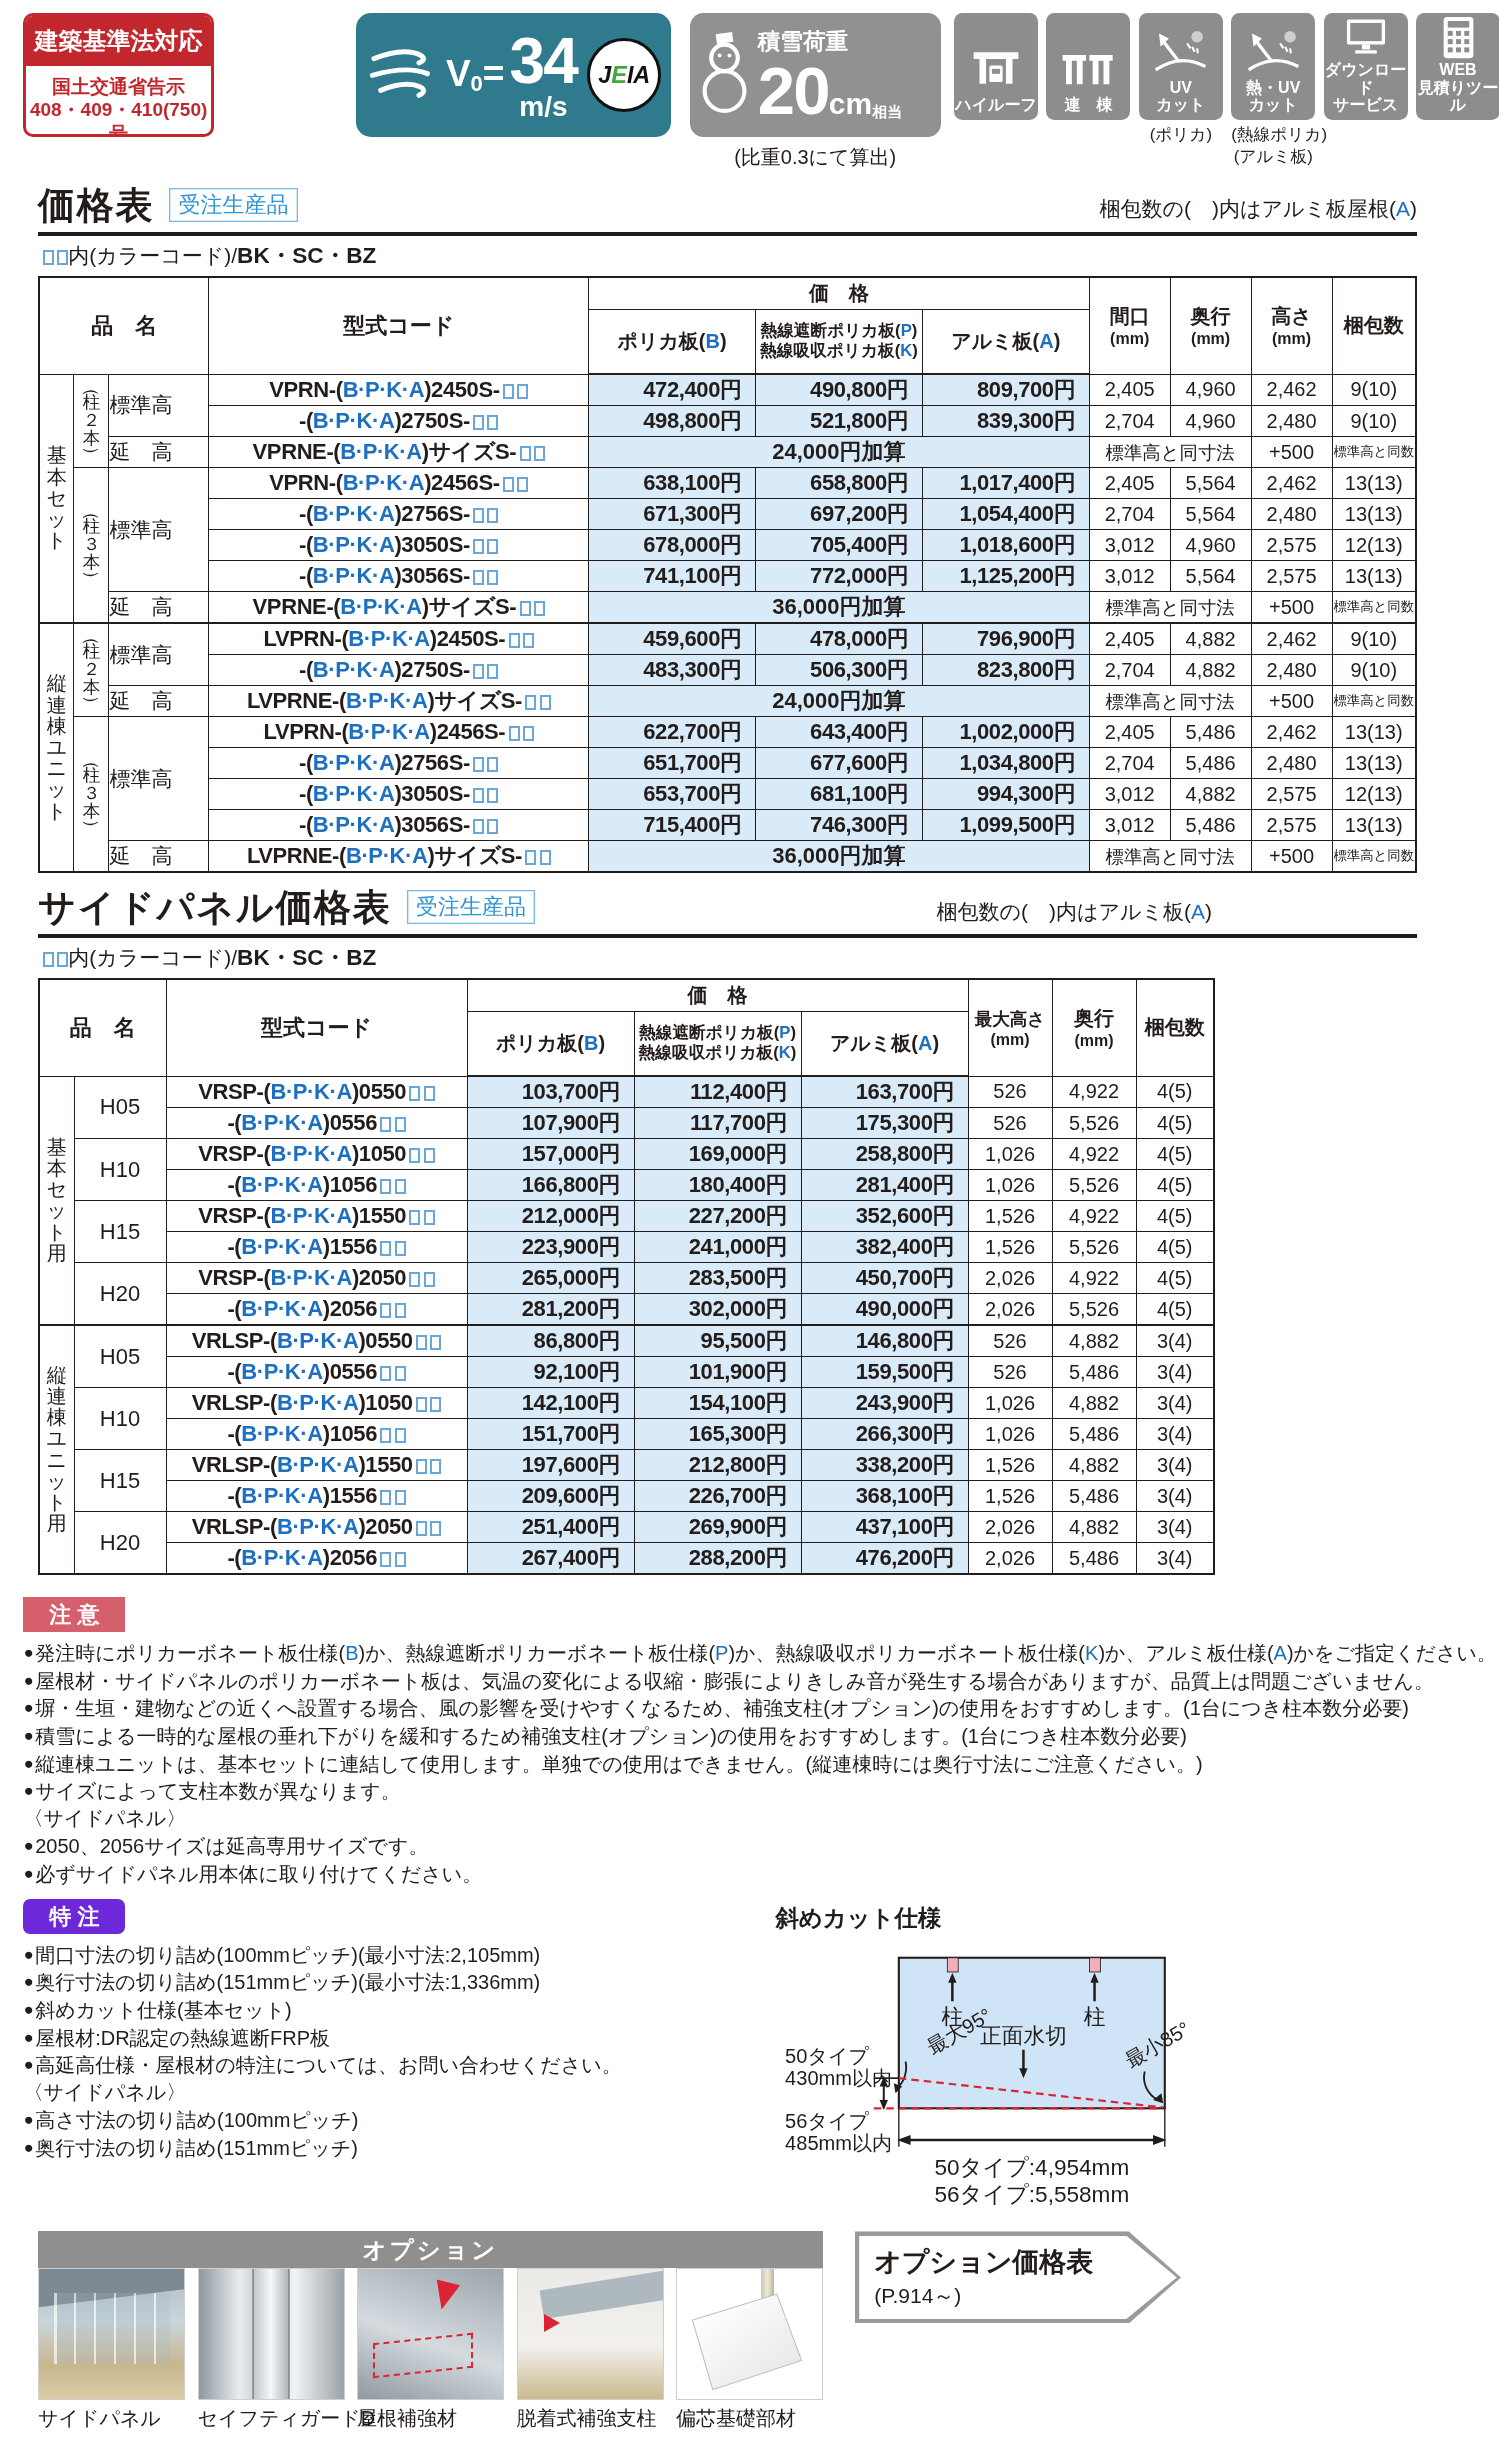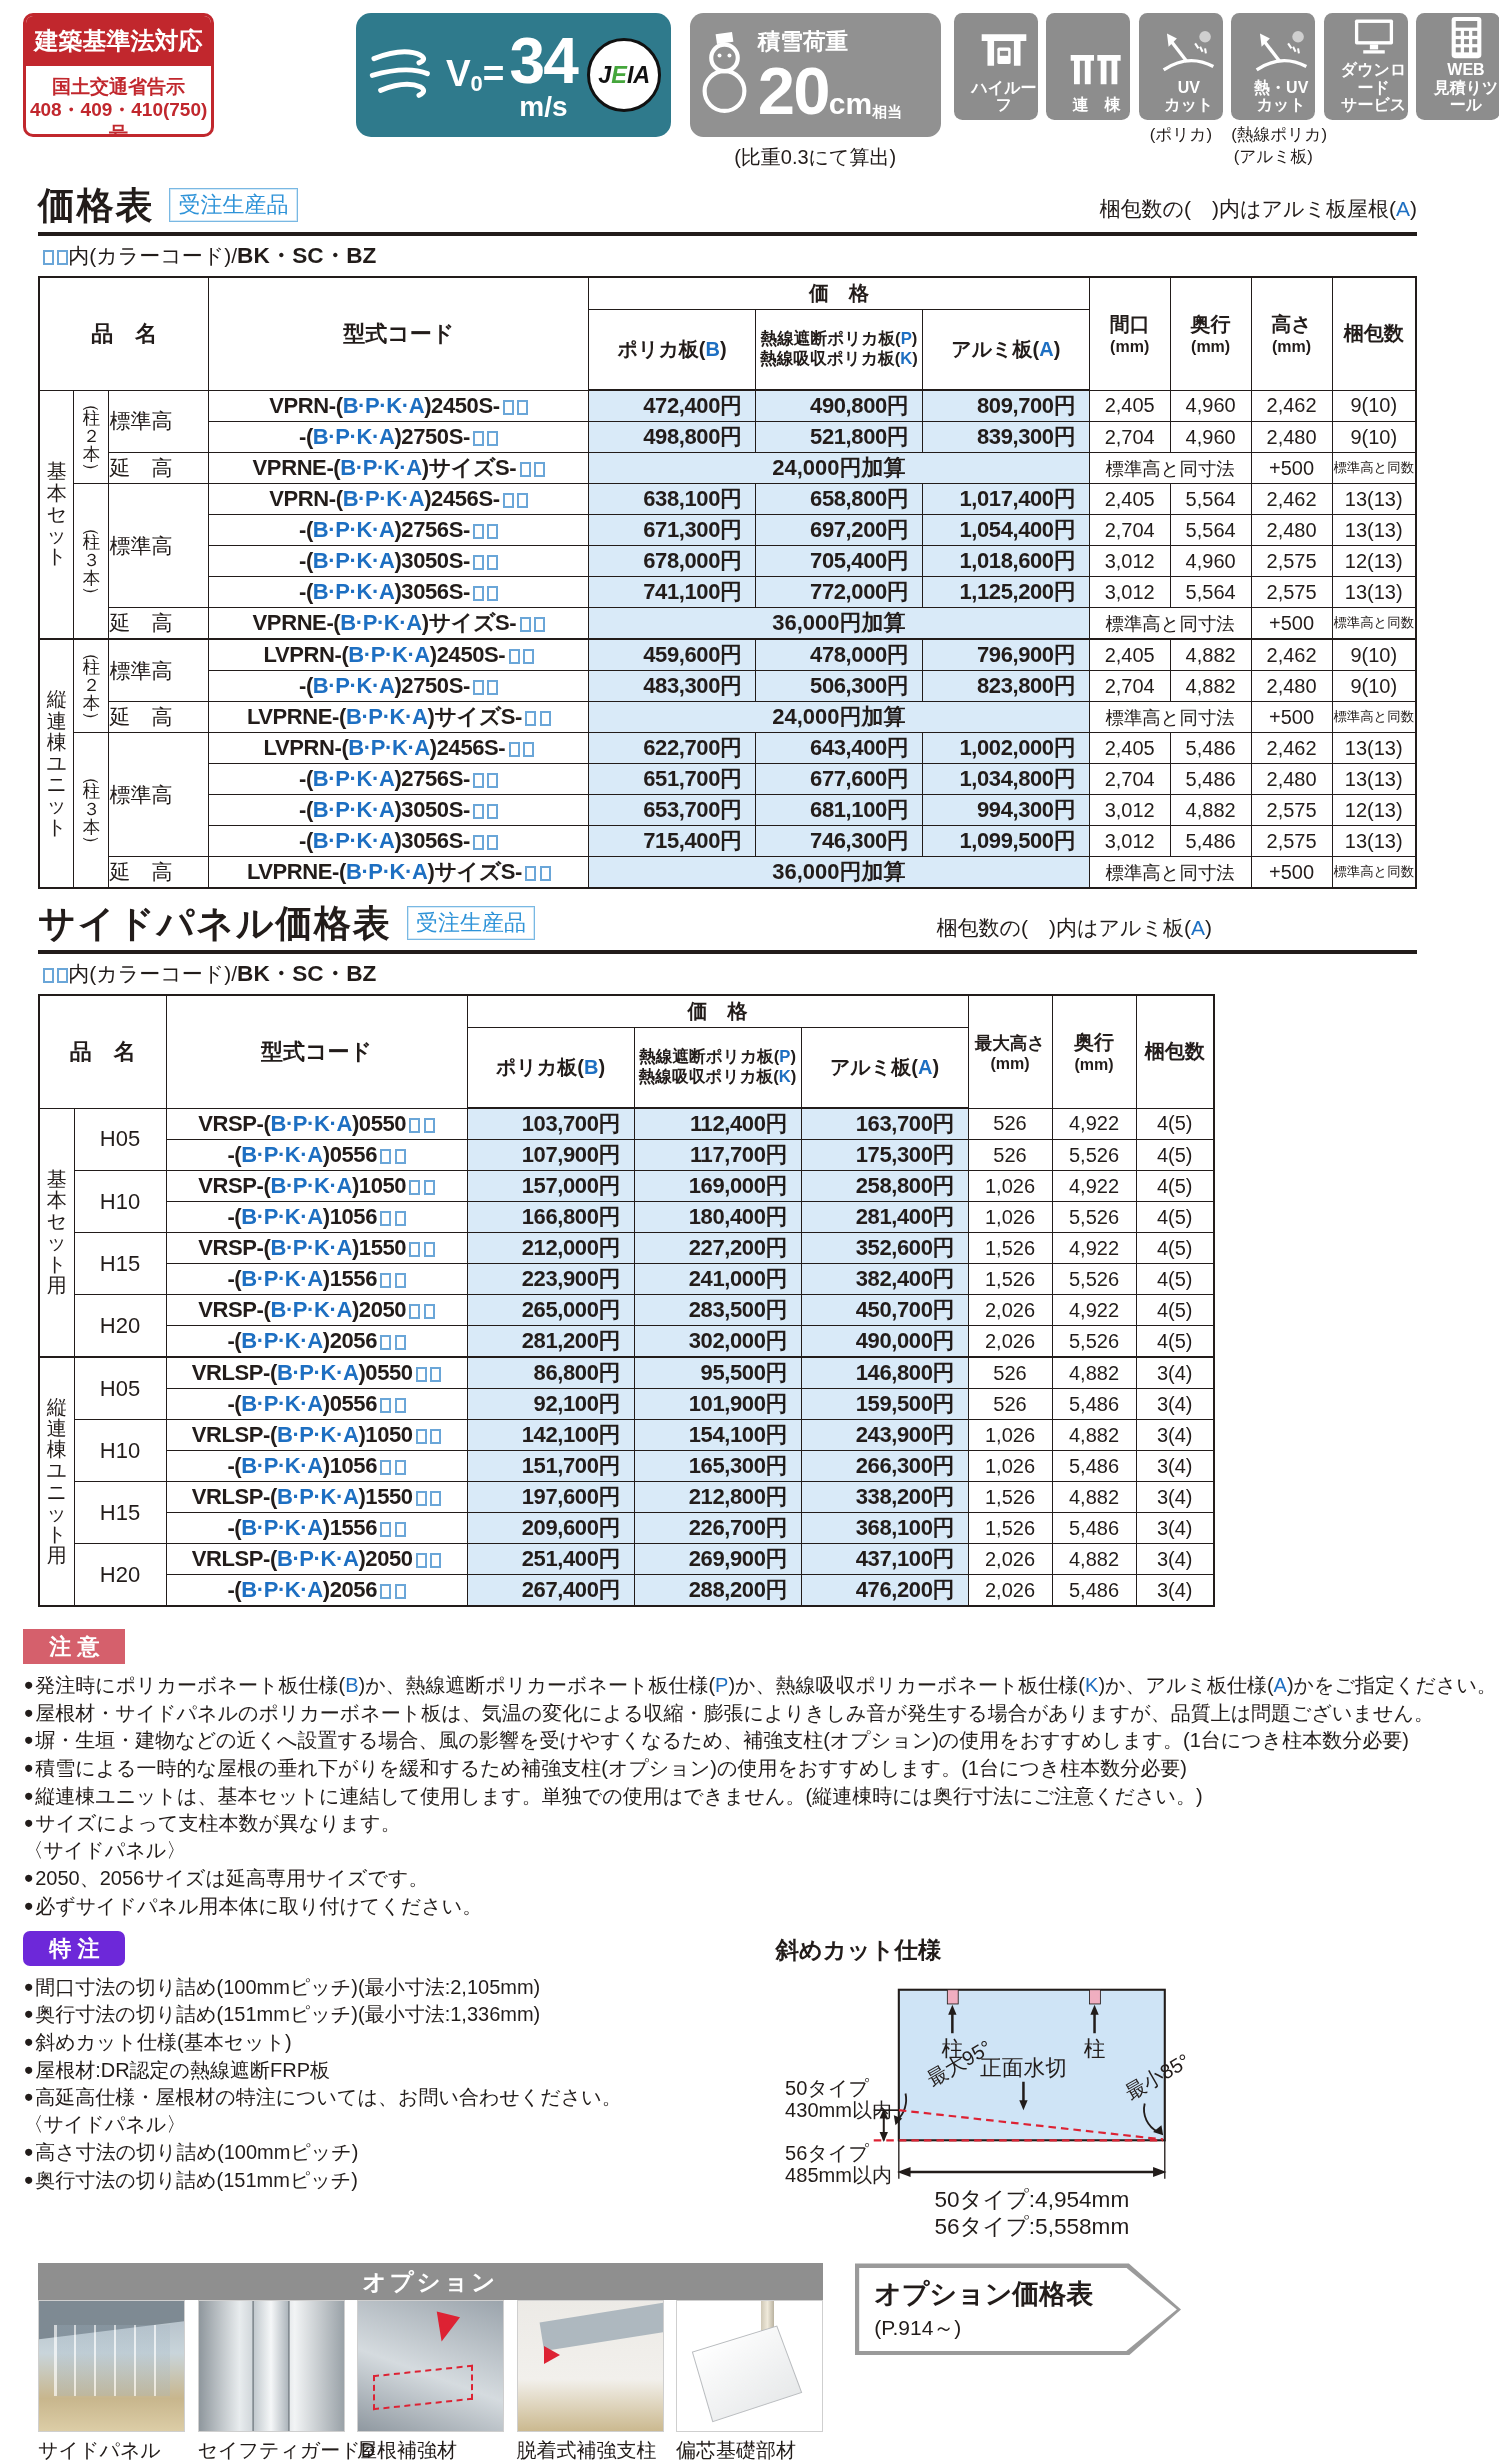--- a/index.html
+++ b/index.html
@@ -27,40 +27,40 @@
 .snow-badge{width:251px;height:124px;background:#919191;border-radius:13.4px;display:flex;align-items:center;padding:0 8.4px;color:#fff;}
 .snow-txt{margin-left:6.7px;}
 .snow-title{font-size:22.6px;font-weight:bold;}
 .snow-line{display:flex;align-items:flex-end;line-height:1;}
 .snow-num{font-size:67px;font-weight:bold;letter-spacing:-1.7px;}
 .snow-cm{font-size:30px;font-weight:bold;margin-bottom:5px;}
 .snow-approx{font-size:15px;font-weight:bold;margin-bottom:5px;}
 .snow-note{font-size:20px;color:var(--ink);margin-top:6.7px;text-align:center;}
 .features{margin-left:13.4px;display:flex;gap:8.4px;}
 .feat{width:84px;text-align:center;}
-.feat-badge{width:84px;height:107px;background:var(--gray);border-radius:8.4px;color:#fff;display:flex;flex-direction:column;align-items:center;justify-content:flex-end;padding-bottom:6.7px;padding-left:16px;}
+.feat-badge{width:84px;height:107px;background:var(--gray);border-radius:8.4px;color:#fff;display:flex;flex-direction:column;align-items:center;justify-content:flex-end;padding-bottom:6.7px;}
 .feat-icon{height:52px;display:flex;align-items:center;justify-content:center;}
 .feat-label{font-size:16px;font-weight:bold;line-height:17.5px;}
 .feat-sub{font-size:16.7px;line-height:22px;margin-top:3.3px;color:var(--ink);white-space:nowrap;}
 
 
 .section{width:1379px;margin:0 0 0 38px;}
 .sec-head{display:flex;align-items:flex-end;margin-top:15px;}
 .sec-title{font-size:37px;font-weight:bold;letter-spacing:1.7px;line-height:1.1;}
 .order-badge{margin-left:15px;margin-bottom:5px;border:1.7px solid #79b8e3;box-shadow:0 0 0 0.8px #c9e4f5 inset;color:#2e93d8;font-size:22px;padding:0.8px 8.4px;}
 .sec-note{margin-left:auto;font-size:21px;margin-bottom:3.3px;}
 .rule{height:4.2px;background:var(--ink);margin:5px 0 0 0;}
 .color-line{font-size:21px;padding:4.2px 0 3.3px 1.7px;}
 .color-line .w-bold{font-size:22.6px;}
 
 table{border-collapse:collapse;table-layout:fixed;border:2.5px solid var(--ink);margin-top:1.7px;}
 th,td{border:1.3px solid var(--ink);padding:0;}
 thead th{font-weight:700;font-size:20px;}
 .hr1 th{height:32px;}
-.hr2 th{height:81px;}
+.hr2 th{height:65px;}
 .hr2 th{border-bottom:2.5px solid var(--ink);}
 th.tall{font-size:22px;}
 .mm{font-size:16px;}
 .pk-line{font-size:16.7px;line-height:20px;}
 tbody td{height:31px;font-size:21px;}
 tr.group-top td{border-top:2.5px solid var(--ink);}
 td.price{background:var(--lb);text-align:right;padding-right:13.4px;font-weight:bold;font-size:22px;letter-spacing:-0.4px;}
 td.addon{background:var(--lb);text-align:center;font-weight:bold;font-size:22px;}
 td.code{text-align:center;font-weight:bold;font-size:22px;letter-spacing:-0.4px;white-space:nowrap;}
 td.dim{text-align:center;font-size:20px;}

